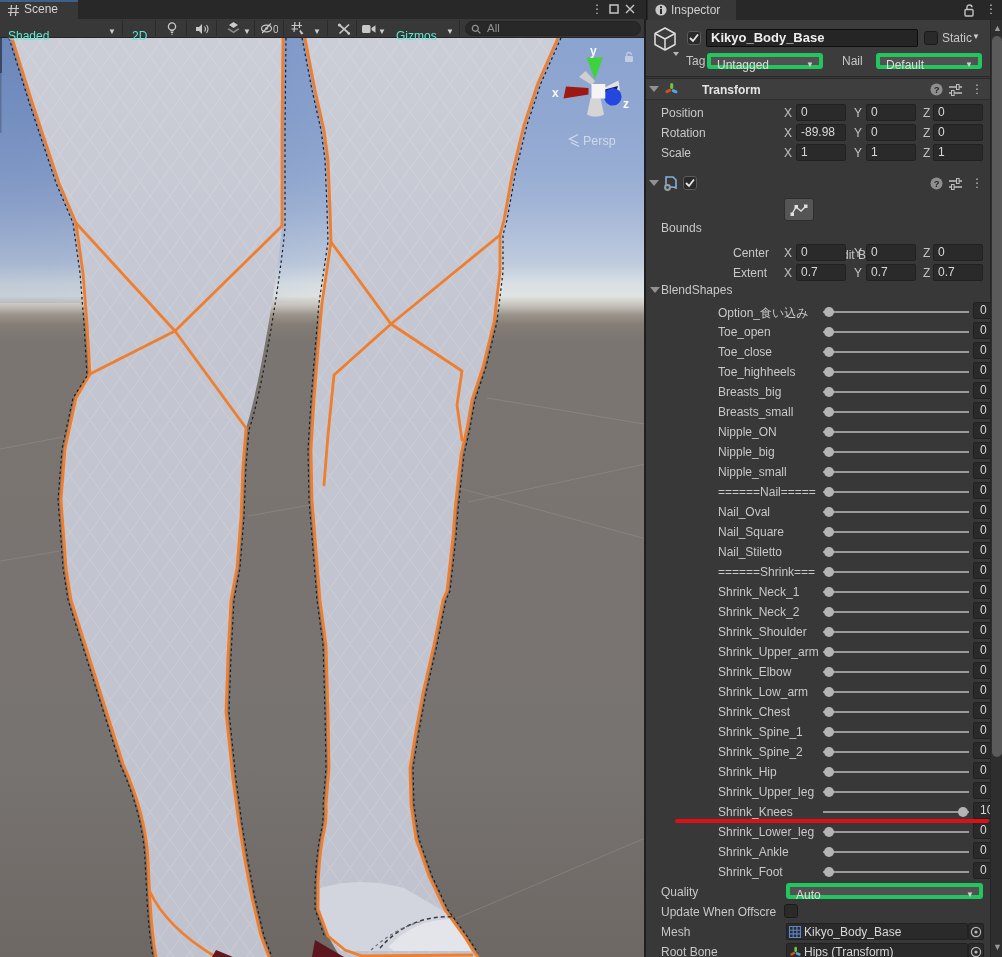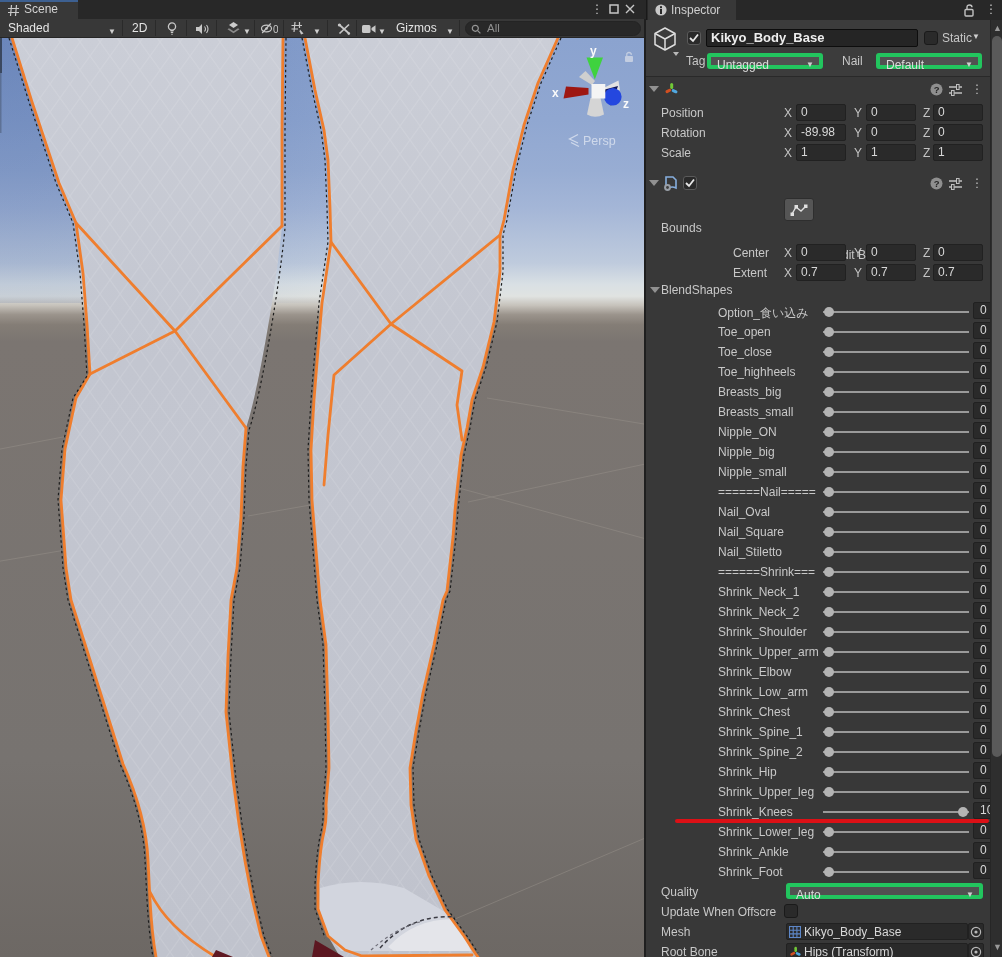--- a/index.html
+++ b/index.html
@@ -2,21 +2,21 @@
 <html><head>
 <meta charset="utf-8">
 <style>
   html,body{margin:0;padding:0;width:1002px;height:957px;overflow:hidden;
     background:#383838;font-family:"Liberation Sans",sans-serif;}
   *{box-sizing:border-box;}
   #root{position:relative;width:1002px;height:957px;background:#282828;}
   
   #scene{position:absolute;left:0;top:0;width:646px;height:957px;}
   .tabbar{position:absolute;left:0;top:0;right:0;height:19px;background:#282828;}
-  .tbtn{position:absolute;top:0;height:18px;line-height:18px;color:#e5e5e5;}
+  .tbtn{position:absolute;top:8px;height:18px;line-height:18px;color:#5eead4;}
   .sep{position:absolute;top:1px;height:16px;width:1px;background:#2a2a2a;}
   #viewport{position:absolute;left:0;top:38px;width:646px;height:919px;}
   
   #inspector{position:absolute;left:646px;top:0;width:356px;height:957px;background:#383838;
     color:#c8c8c8;font-size:12px;}
   #inspector .tabbar{height:20px;background:#282828;border-left:1px solid #191919;}
   #insp-tab{position:absolute;left:2px;top:0;width:88px;height:20px;background:#383838;
     color:#cfcfcf;font-size:12px;}
   .hdrband{position:absolute;left:0;top:20px;width:356px;height:57px;background:#3c3c3c;
     border-bottom:1px solid #292929;}
@@ -270,20 +270,23 @@
     <div class="drop" style="left:61px;top:53px;width:116px;height:16px;">
       <span style="position:absolute;left:6px;top:1px;">Untagged</span>
         <span class="car">▼</span>
     </div>
     <span class="lbl" style="left:196px;top:54px;">Nail</span>
     <div class="drop" style="left:230px;top:53px;width:106px;height:16px;">
       <span style="position:absolute;left:6px;top:1px;">Default</span>
         <span class="car">▼</span>
     </div>
 
+    <div class="chead" style="top:78px;">
+        <b style="left:56px;">Transform</b>
+      </div>
     <div class="fold" style="left:3px;top:86px;"></div>
     <svg width="15" height="15" style="position:absolute;left:18px;top:82px" viewBox="0 0 15 15">
       <rect x="6.2" y="1" width="3" height="6" rx="1.5" fill="#71c837"></rect>
       <rect x="6.2" y="1" width="3" height="6" rx="1.5" transform="rotate(115 7.5 7.5)" fill="#51a8e0"></rect>
       <rect x="6.2" y="1" width="3" height="6" rx="1.5" transform="rotate(-118 7.5 7.5)" fill="#d24f21"></rect>
     </svg>
     <svg width="13" height="13" style="position:absolute;left:284px;top:83px" viewBox="0 0 13 13">
       <circle cx="6.5" cy="6.5" r="6" fill="#8f8f8f"></circle>
       <text x="3.8" y="10" font-size="9.5" fill="#262626" font-weight="bold" font-family="Liberation Sans">?</text>
       </svg>

